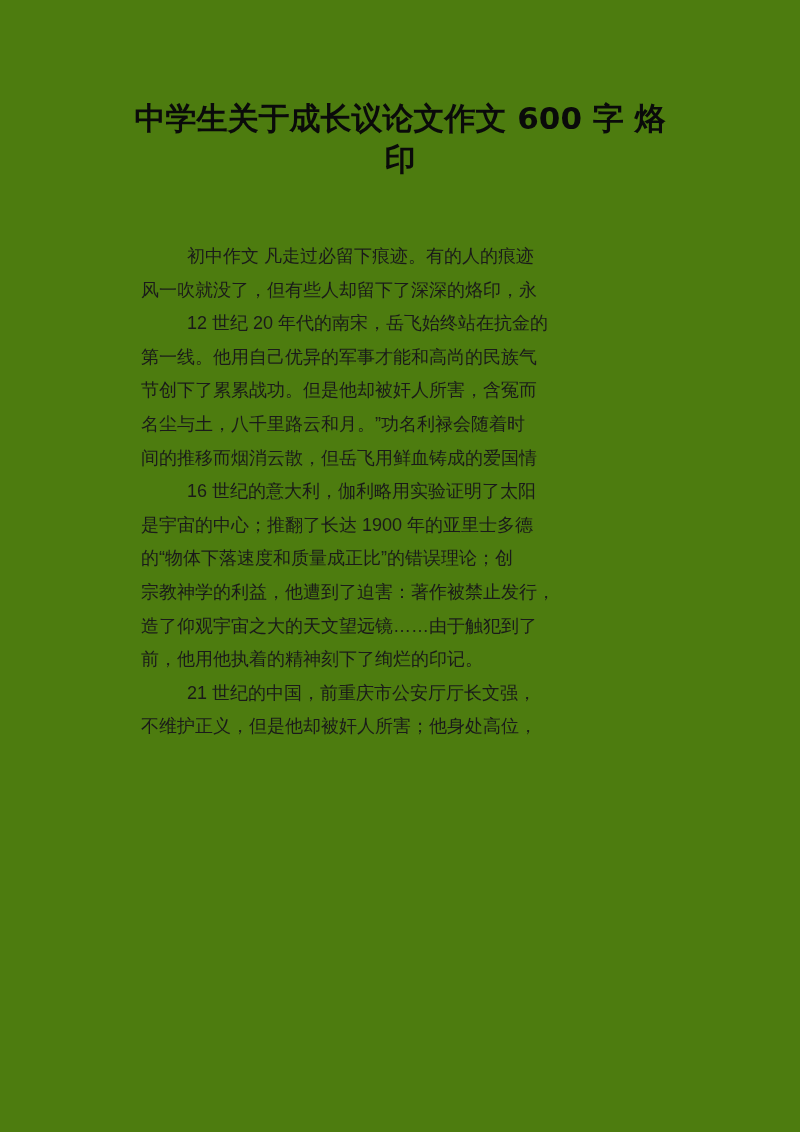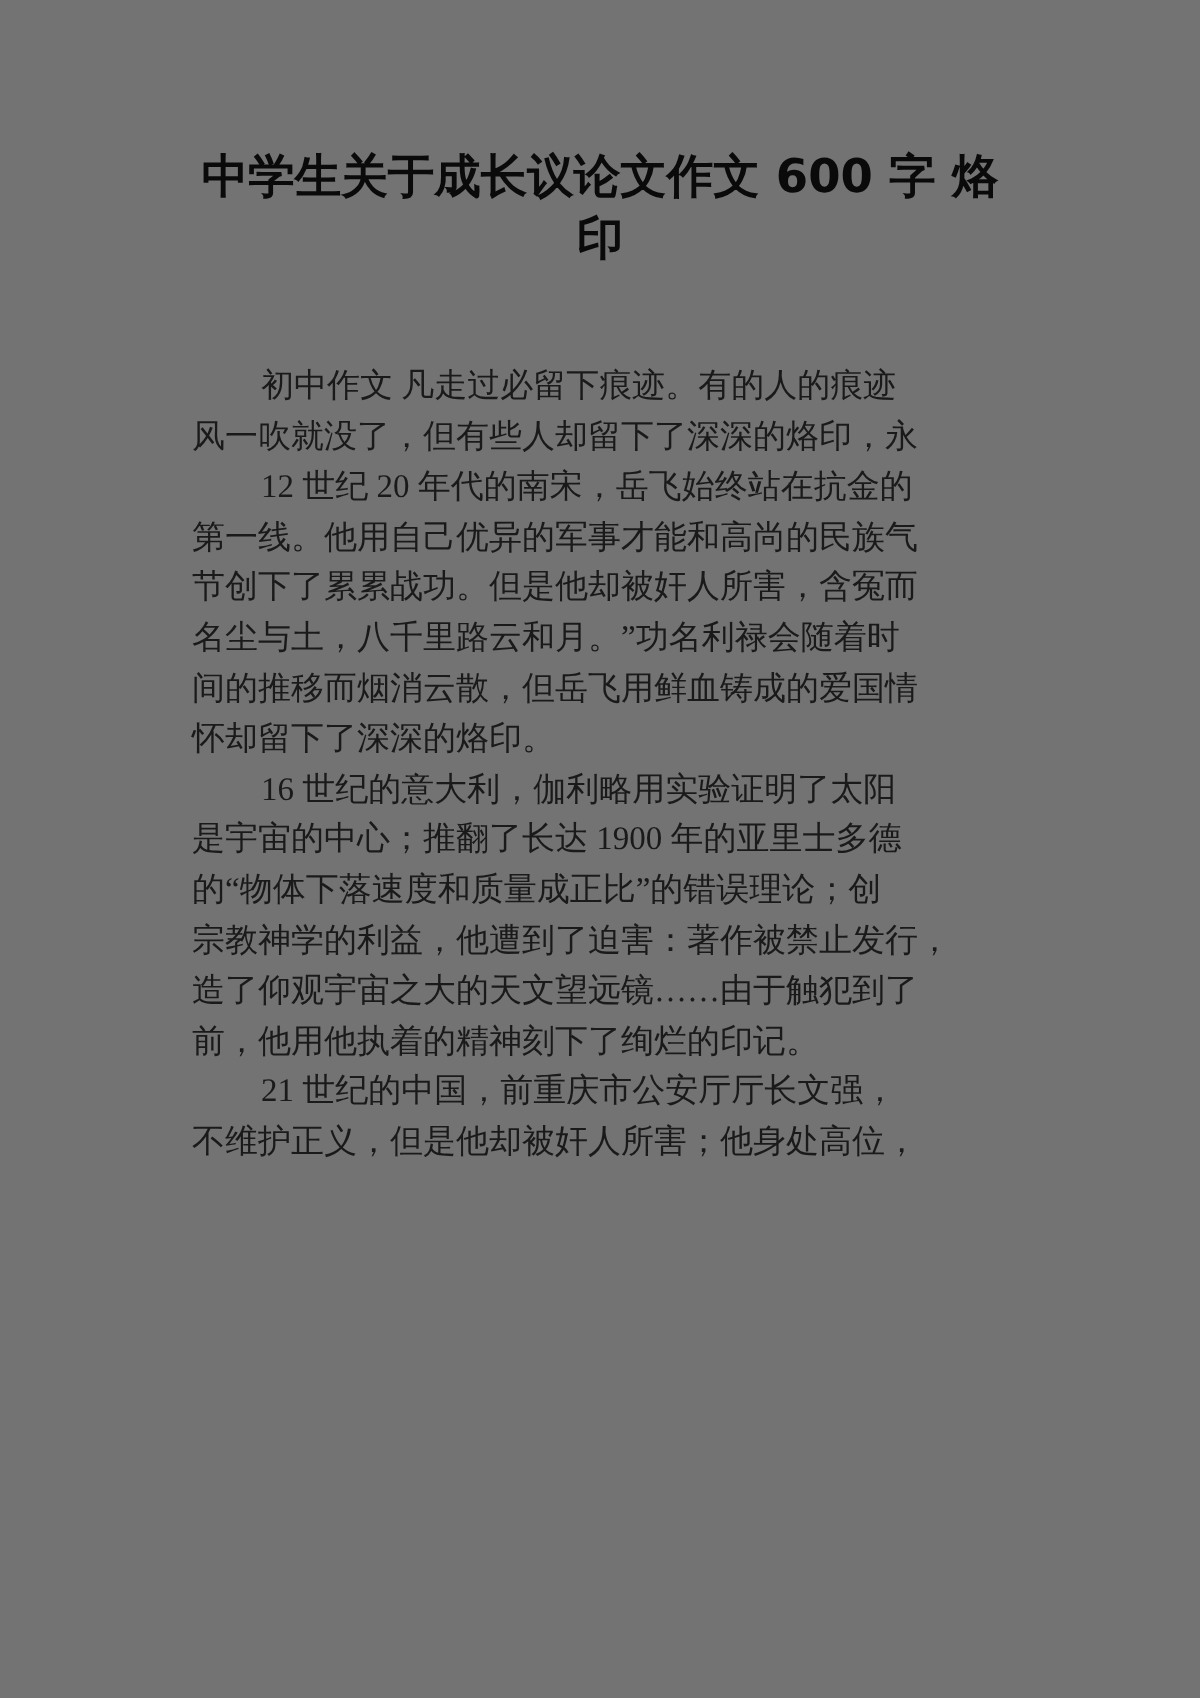--- a/index.html
+++ b/index.html
@@ -13,44 +13,44 @@
       overflow: hidden;
       position: relative;
       color: #111111;
     }
     .page {
       position: absolute;
       left: 0;
       top: 0;
       width: 800px;
       height: 1132px;
-      background: #737373;
+      background: #4d7c0f;
     }
     .title {
       position: absolute;
       left: 120px;
       top: 98px;
       width: 560px;
       text-align: center;
       font-family: "DejaVu Sans", "Liberation Sans", sans-serif;
       font-weight: bold;
       font-size: 31px;
       line-height: 41px;
       letter-spacing: 0px;
       color: #0a0a0a;
       margin: 0;
     }
     .title .line { display: block; white-space: nowrap; }
     .body {
       position: absolute;
-      left: 128px;
+      left: 141px;
       top: 240px;
       width: 535px;
-      font-family: Liberation Serif, serif;
-      font-size: 22px;
+      font-family: Liberation Sans, sans-serif;
+      font-size: 18px;
       color: #1a1a1a;
     }
     .para { margin: 0; }
     .ln {
       display: block;
       height: 33.6px;
       line-height: 33.6px;
       white-space: nowrap;
     }
     .ln.indent { padding-left: 46px; }
@@ -71,21 +71,20 @@
       <span class="ln indent">初中作文    凡走过必留下痕迹。有的人的痕迹</span>
       <span class="ln">风一吹就没了，但有些人却留下了深深的烙印，永</span>
     </div>
 
     <div class="para">
       <span class="ln indent">12 世纪 20 年代的南宋，岳飞始终站在抗金的</span>
       <span class="ln">第一线。他用自己优异的军事才能和高尚的民族气</span>
       <span class="ln">节创下了累累战功。但是他却被奸人所害，含冤而</span>
       <span class="ln">名尘与土，八千里路云和月。”功名利禄会随着时</span>
       <span class="ln">间的推移而烟消云散，但岳飞用鲜血铸成的爱国情</span>
-      <span class="ln">怀却留下了深深的烙印。</span>
     </div>
 
     <div class="para">
       <span class="ln indent">16 世纪的意大利，伽利略用实验证明了太阳</span>
       <span class="ln">是宇宙的中心；推翻了长达 1900 年的亚里士多德</span>
       <span class="ln">的“物体下落速度和质量成正比”的错误理论；创</span>
       <span class="ln">宗教神学的利益，他遭到了迫害：著作被禁止发行，</span>
       <span class="ln">造了仰观宇宙之大的天文望远镜……由于触犯到了</span>
       <span class="ln">前，他用他执着的精神刻下了绚烂的印记。</span>
     </div>

